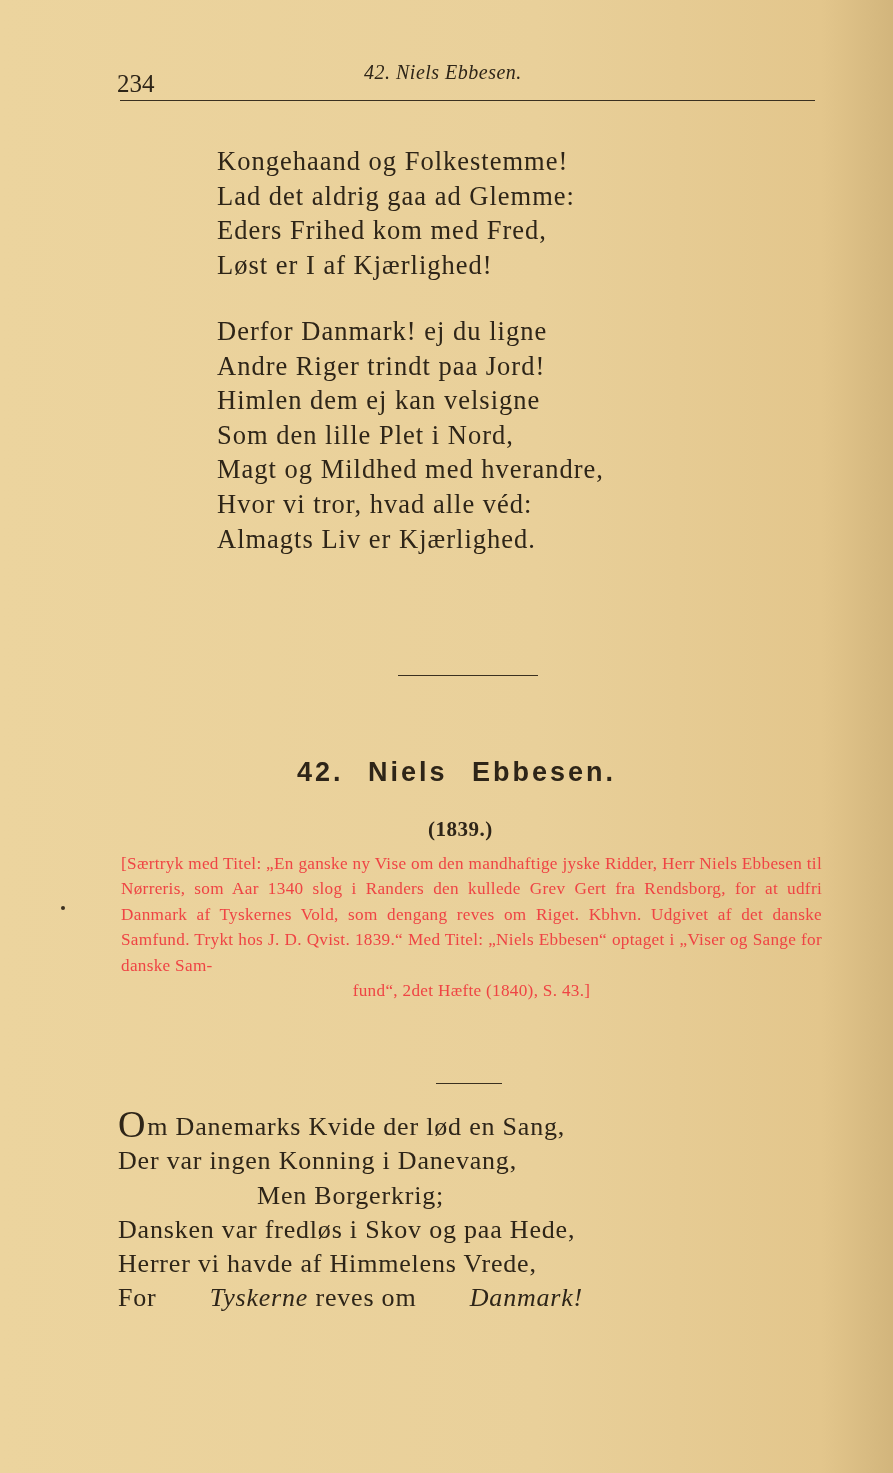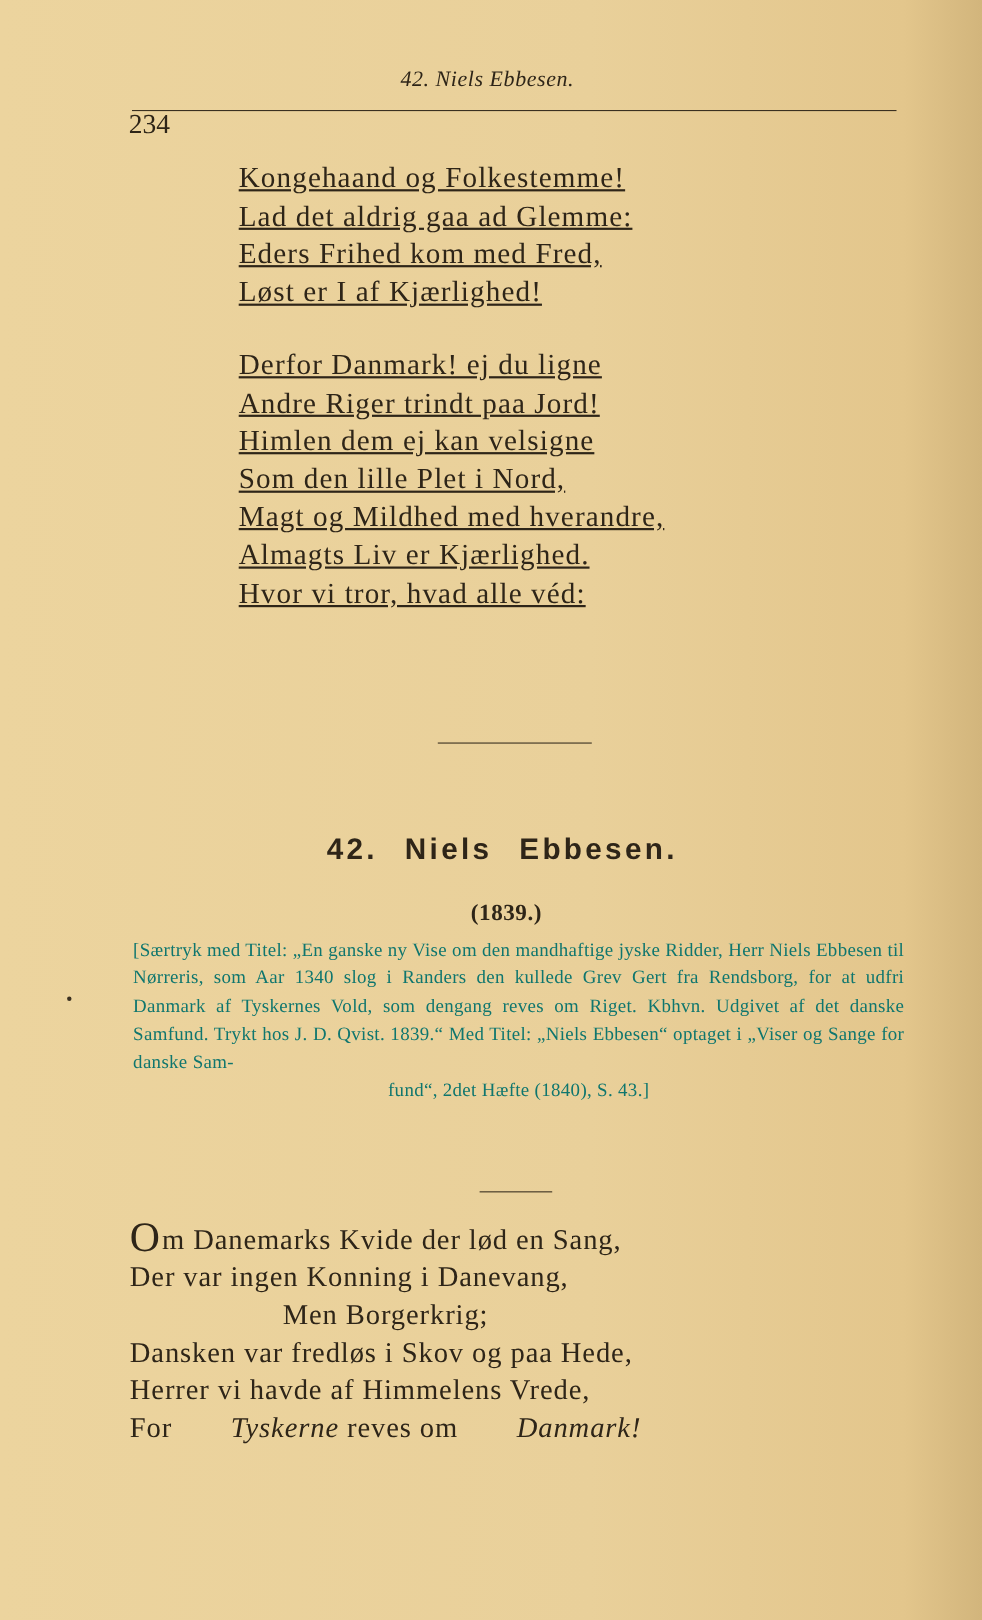--- a/index.html
+++ b/index.html
@@ -5,37 +5,37 @@
   html, body { margin: 0; padding: 0; }
   body {
     width: 893px; height: 1473px; overflow: hidden;
     background: linear-gradient(to right, #ecd49e 0%, #e9d09a 60%, #e3c68c 92%, #d2b57c 100%);
     color: #2e2518;
     font-family: "Liberation Serif", "DejaVu Serif", serif;
     position: relative;
   }
   .page { position: absolute; left: 0; top: 0; width: 893px; height: 1473px; }
   .header { position: absolute; top: 58px; left: 0; width: 893px; height: 40px; }
-  .page-number { position: absolute; left: 117px; top: 12px; font-size: 25px; letter-spacing: 0px; margin-top: 30px; }
+  .page-number { position: absolute; left: 117px; top: 12px; font-size: 25px; letter-spacing: 0px; }
   .running-head { position: absolute; left: 364px; top: 3px; font-size: 20px; font-style: italic; letter-spacing: 0.5px; }
   .head-rule { position: absolute; left: 120px; top: 100px; width: 695px; border-top: 1.5px solid #3a3020; }
 
-  .stanza { position: absolute; left: 217px; font-size: 26.5px; line-height: 34.6px; letter-spacing: 1px; text-decoration: underline; }
+  .stanza { position: absolute; left: 217px; font-size: 26.5px; line-height: 34.6px; letter-spacing: 1px; }
   .stanza-1 { top: 144px; }
   .stanza-2 { top: 314px; }
   .line { white-space: nowrap; }
 
   .rule-short { position: absolute; border-top: 1.2px solid #3a3020; }
   .rule-1 { left: 398px; top: 675px; width: 140px; }
   .rule-2 { left: 436px; top: 1083px; width: 66px; }
 
   .title { position: absolute; left: 297px; top: 757px; font-family: "Liberation Sans", "DejaVu Sans", sans-serif; font-weight: bold; font-size: 27px; letter-spacing: 3px; word-spacing: 14px; white-space: nowrap; }
   .year { position: absolute; left: 428px; top: 817px; font-size: 21px; letter-spacing: 0.5px; font-weight: bold; }
 
-  .note { position: absolute; left: 121px; top: 851px; width: 701px; font-size: 17.2px; line-height: 25.4px; text-align: justify; letter-spacing: 0.3px; color: #0f766e; }
+  .note { position: absolute; left: 121px; top: 851px; width: 701px; font-size: 17.2px; line-height: 25.4px; text-align: justify; letter-spacing: 0.3px; color: #ef4444; }
   .note .last { text-align: center; display: block; }
 
   .poem { position: absolute; left: 118px; top: 1110px; font-size: 26px; line-height: 34.3px; letter-spacing: 0.8px; }
   .poem .indent { padding-left: 139px; }
   .dropcap { font-size: 38px; line-height: 0; vertical-align: -2px; margin-right: 1px; }
   .it { font-style: italic; margin-left: 46px; }
   .bullet { position: absolute; left: 61px; top: 906px; width: 4px; height: 4px; border-radius: 50%; background: #3a3020; }
 </style>
 </head>
 <body>
@@ -53,22 +53,22 @@
     <div class="line">Eders Frihed kom med Fred,</div>
     <div class="line">Løst er I af Kjærlighed!</div>
   </div>
 
   <div class="stanza stanza-2">
     <div class="line">Derfor Danmark! ej du ligne</div>
     <div class="line">Andre Riger trindt paa Jord!</div>
     <div class="line">Himlen dem ej kan velsigne</div>
     <div class="line">Som den lille Plet i Nord,</div>
     <div class="line">Magt og Mildhed med hverandre,</div>
+    <div class="line">Hvor vi tror, hvad alle véd:</div>
     <div class="line">Almagts Liv er Kjærlighed.</div>
-    <div class="line">Hvor vi tror, hvad alle véd:</div>
   </div>
 
   <div class="rule-short rule-1"></div>
 
   <div class="title">42. Niels Ebbesen.</div>
   <div class="year">(1839.)</div>
 
   <div class="bullet"></div>
 
   <div class="note">

